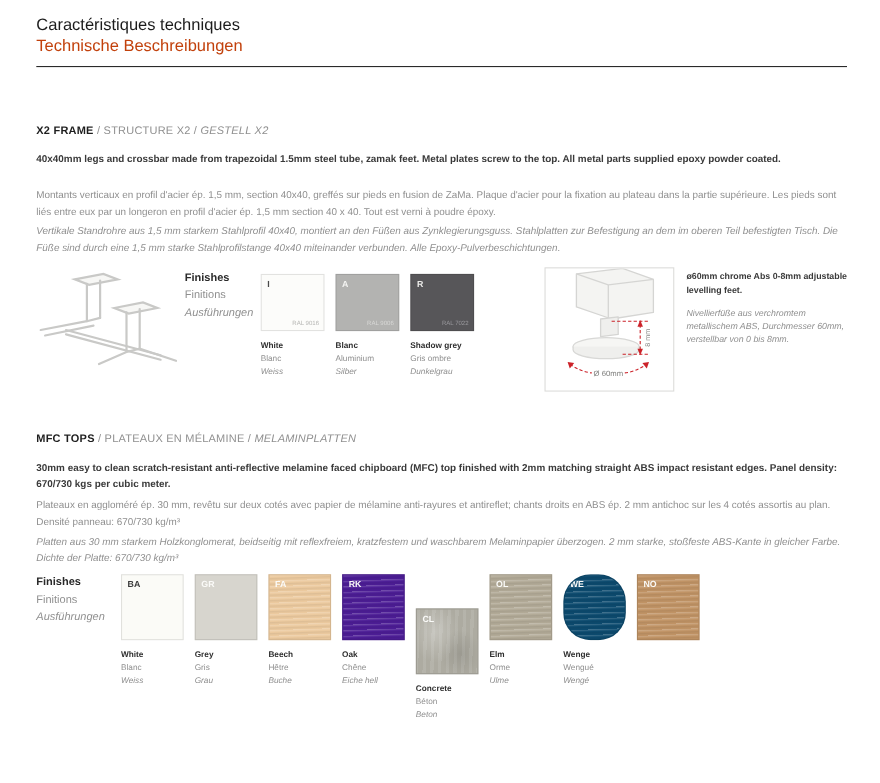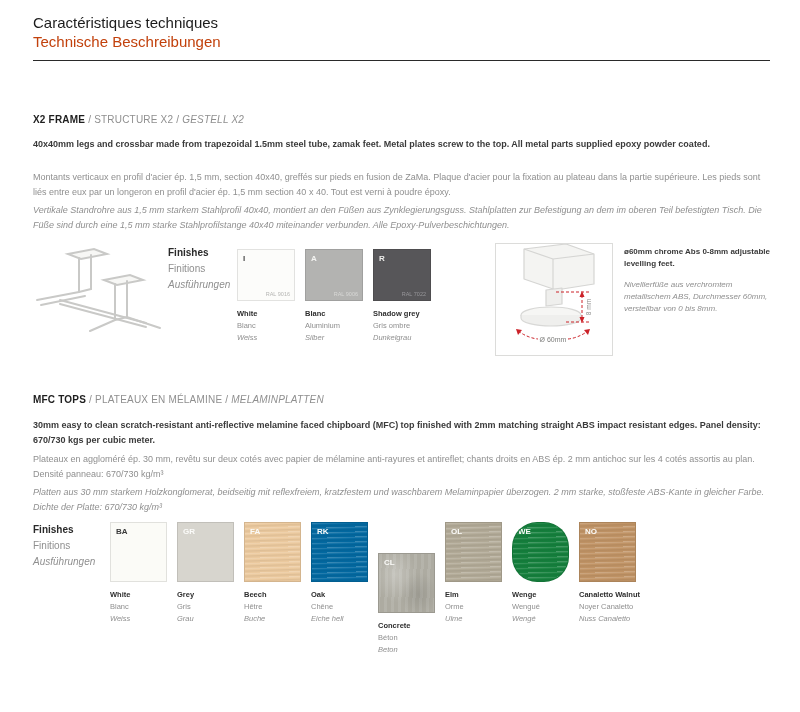--- a/index.html
+++ b/index.html
@@ -229,21 +229,21 @@
         <span class="sw-code" style="color: rgb(251, 251, 249);">FA</span>
       </div>
       <div class="sw-label">
         <div class="l-en">Beech</div>
         <div class="l-fr">Hêtre</div>
         <div class="l-de">Buche</div>
       </div>
     </div>
 
     <div class="swatch-col" style="left:201px;">
-      <div class="swatch bot wood" style="background-color: #0369a1;">
+      <div class="swatch bot wood" style="background-color: #4c1d95;">
         <span class="sw-code" style="color: rgb(251, 251, 249);">RK</span>
       </div>
       <div class="sw-label">
         <div class="l-en">Oak</div>
         <div class="l-fr">Chêne</div>
         <div class="l-de">Eiche hell</div>
       </div>
     </div>
 
     <div class="swatch-col" style="left:268px;margin-top:31px;">
@@ -262,35 +262,30 @@
         <span class="sw-code" style="color: rgb(251, 251, 249);">OL</span>
       </div>
       <div class="sw-label">
         <div class="l-en">Elm</div>
         <div class="l-fr">Orme</div>
         <div class="l-de">Ulme</div>
       </div>
     </div>
 
     <div class="swatch-col" style="left:402px;">
-      <div class="swatch bot wood" style="background-color: #15803d; border-radius: 25px;">
+      <div class="swatch bot wood" style="background-color: #0c4a6e; border-radius: 25px;">
         <span class="sw-code" style="color: rgb(251, 251, 249);">WE</span>
       </div>
       <div class="sw-label">
         <div class="l-en">Wenge</div>
         <div class="l-fr">Wengué</div>
         <div class="l-de">Wengé</div>
       </div>
     </div>
 
     <div class="swatch-col" style="left:469px;">
       <div class="swatch bot wood" style="background-color: rgb(192, 147, 101);">
         <span class="sw-code" style="color: rgb(251, 251, 249);">NO</span>
       </div>
-      <div class="sw-label">
-        <div class="l-en">Canaletto Walnut</div>
-        <div class="l-fr">Noyer Canaletto</div>
-        <div class="l-de">Nuss Canaletto</div>
-      </div>
     </div>
 
   </div>
 </div>
 
 </body></html>

